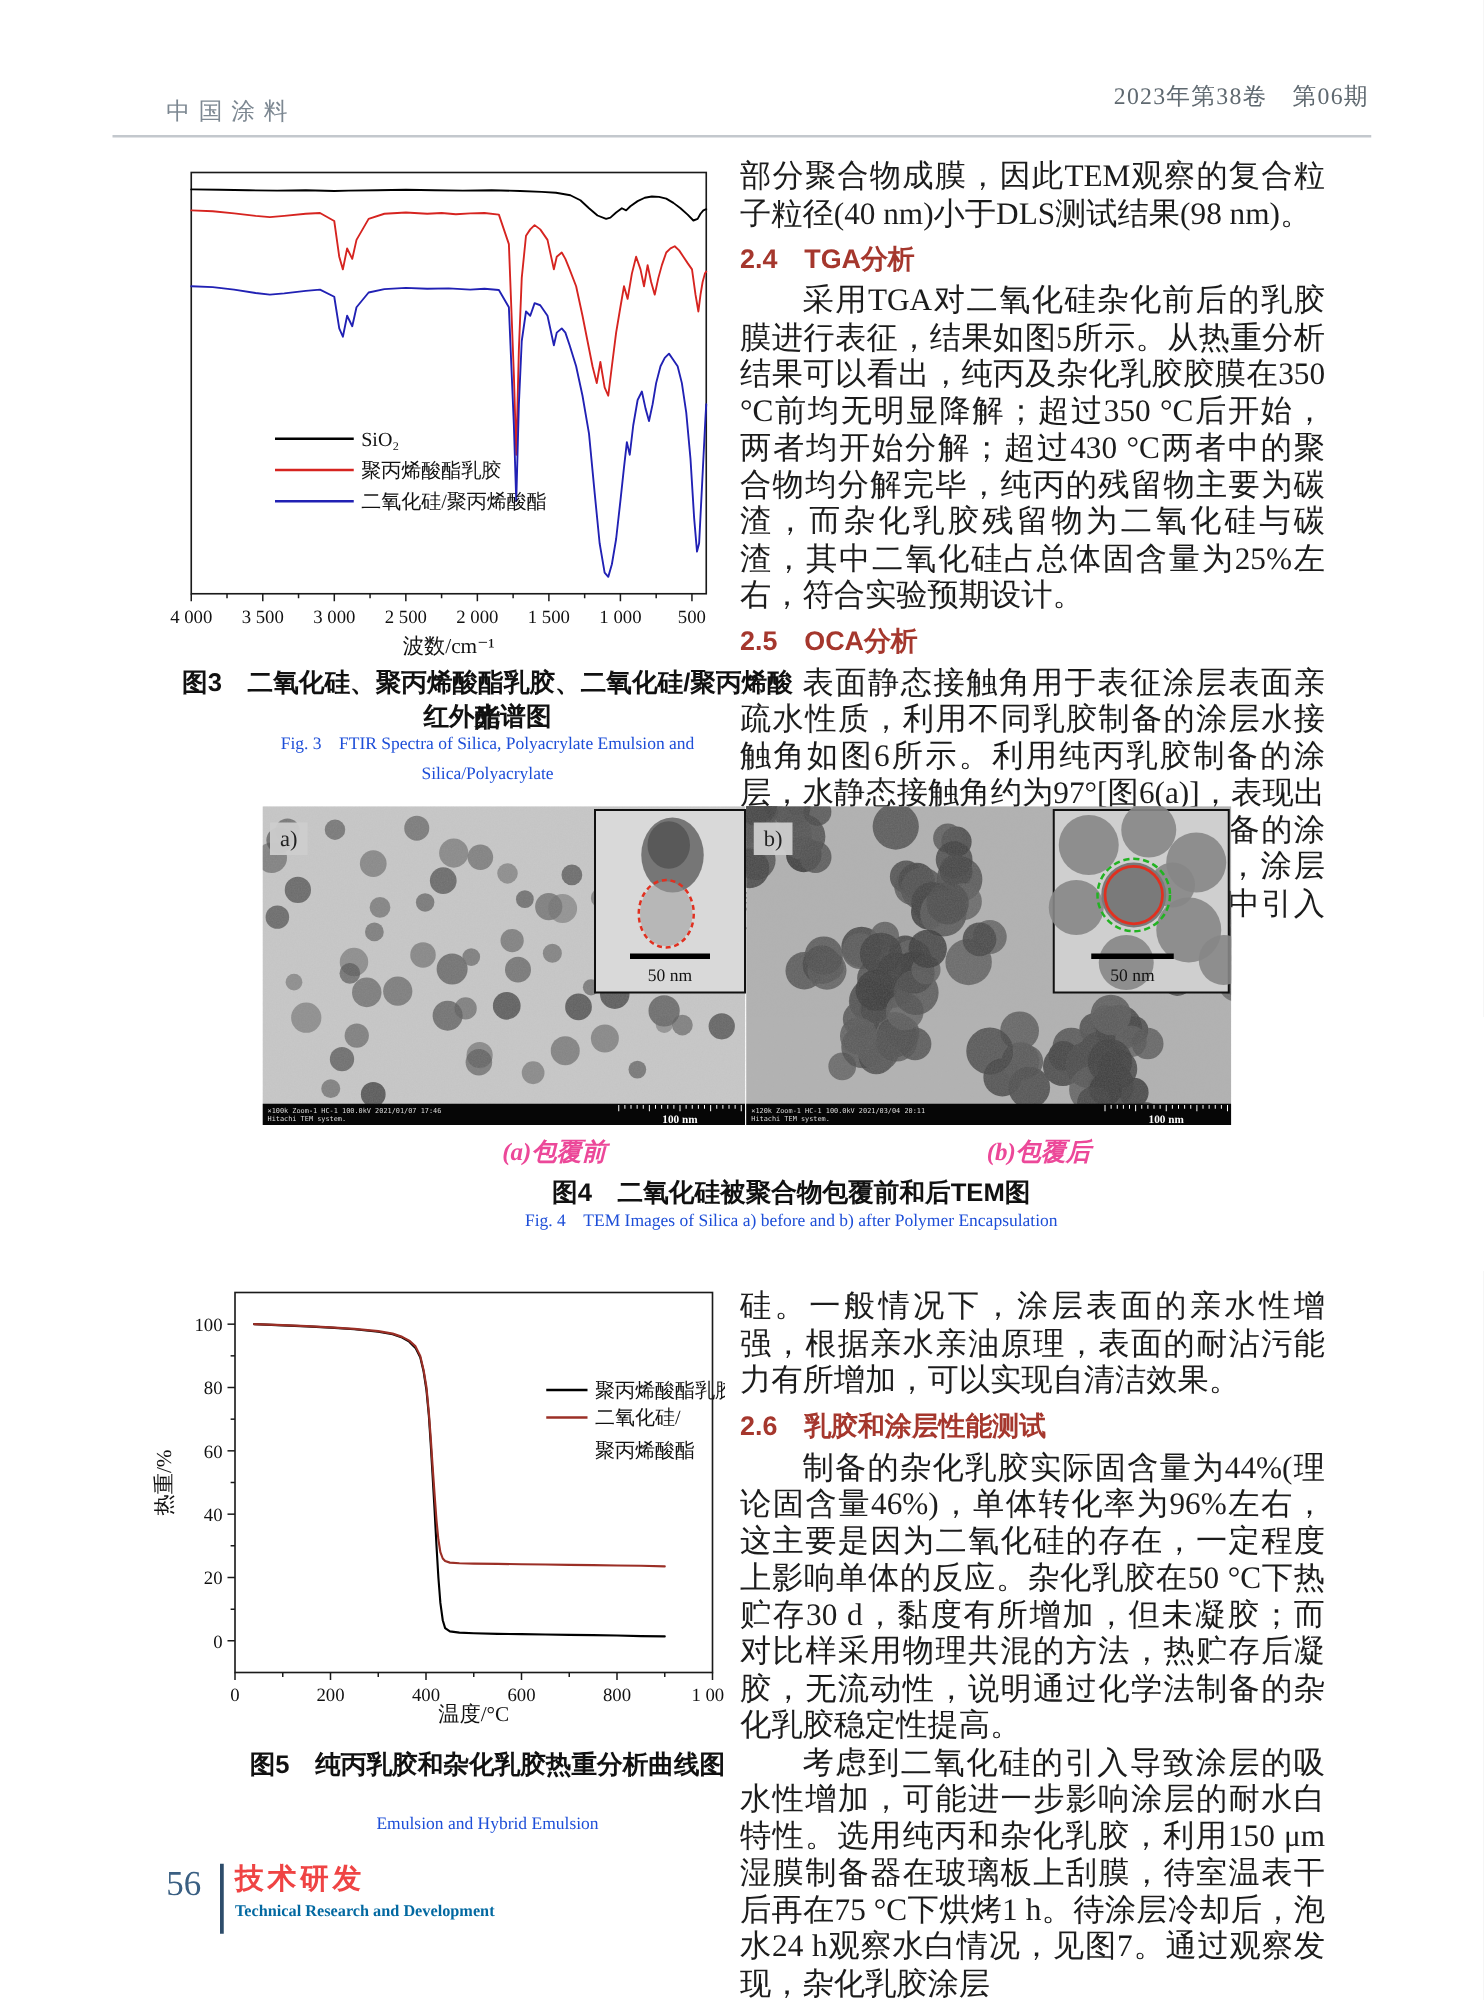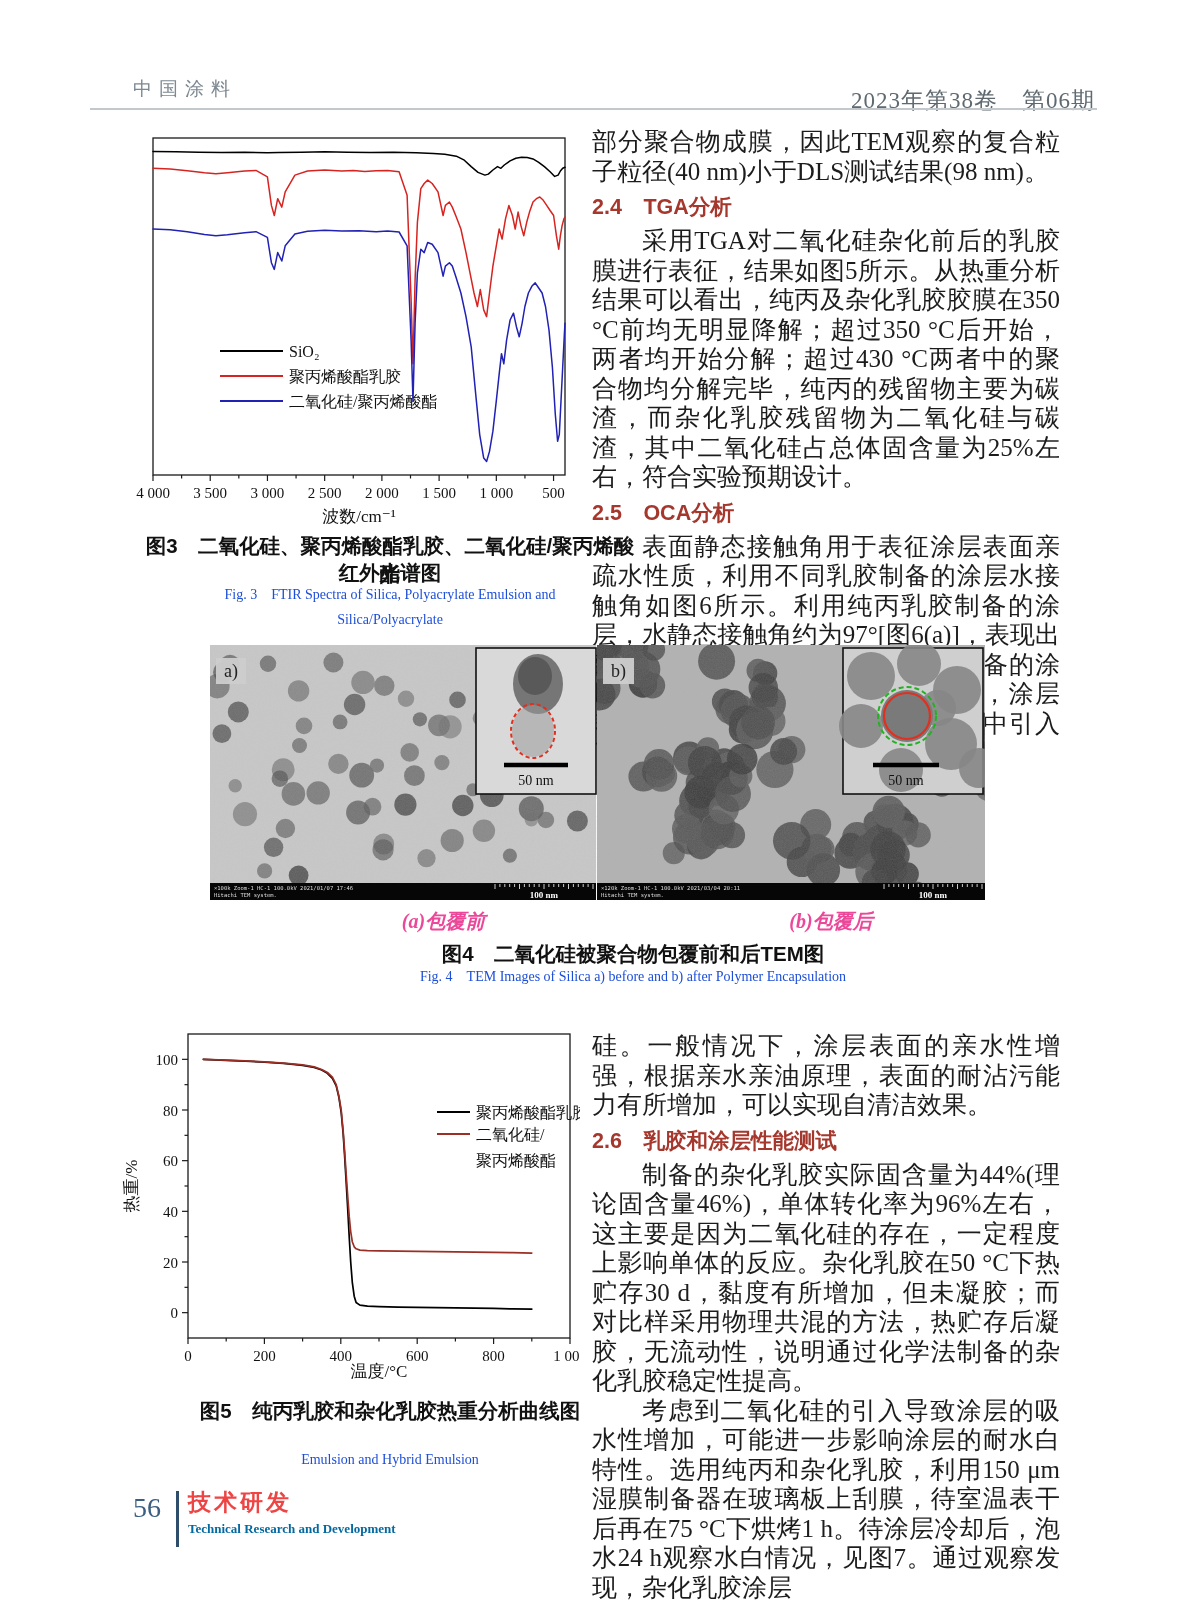--- a/index.html
+++ b/index.html
@@ -1,21 +1,21 @@
 <!DOCTYPE html>
 <html><head>
 <meta charset="utf-8">
 <style>
   html,body{margin:0;padding:0;background:#e9e9e9;}
   .page{position:relative;width:1187px;height:1600px;background:#ffffff;margin:0 auto;overflow:hidden;
         font-family:"Liberation Serif","DejaVu Serif",serif;color:#1c1c1c;}
   .abs{position:absolute;}
   
   .hdr-left{left:133px;top:76px;font-size:19px;letter-spacing:7px;color:#7d8892;}
-  .hdr-right{right:92px;top:85px;font-size:23px;color:#5f6970;letter-spacing:1px;}
+  .hdr-right{right:92px;top:64px;font-size:19px;color:#5f6970;letter-spacing:1px;}
   .hdr-rule{left:90px;top:108px;width:1007px;height:2px;background:#c3c8cd;}
   
   .col{position:absolute;width:468px;text-align:justify;}
   .body-p{margin:0;font-size:25px;line-height:29.5px;}
   .body-p.ind{text-indent:2em;}
   .sec-h{margin:7px 0 5px 0;font-size:21.5px;line-height:28px;font-weight:bold;color:#a5372d;
          font-family:"Liberation Sans","DejaVu Sans",sans-serif;}
   
   .cap{position:absolute;text-align:center;margin-left:40px;}
   .cap-cn{font-size:20.5px;font-weight:bold;font-family:"Liberation Sans","DejaVu Sans",sans-serif;color:#111;}

